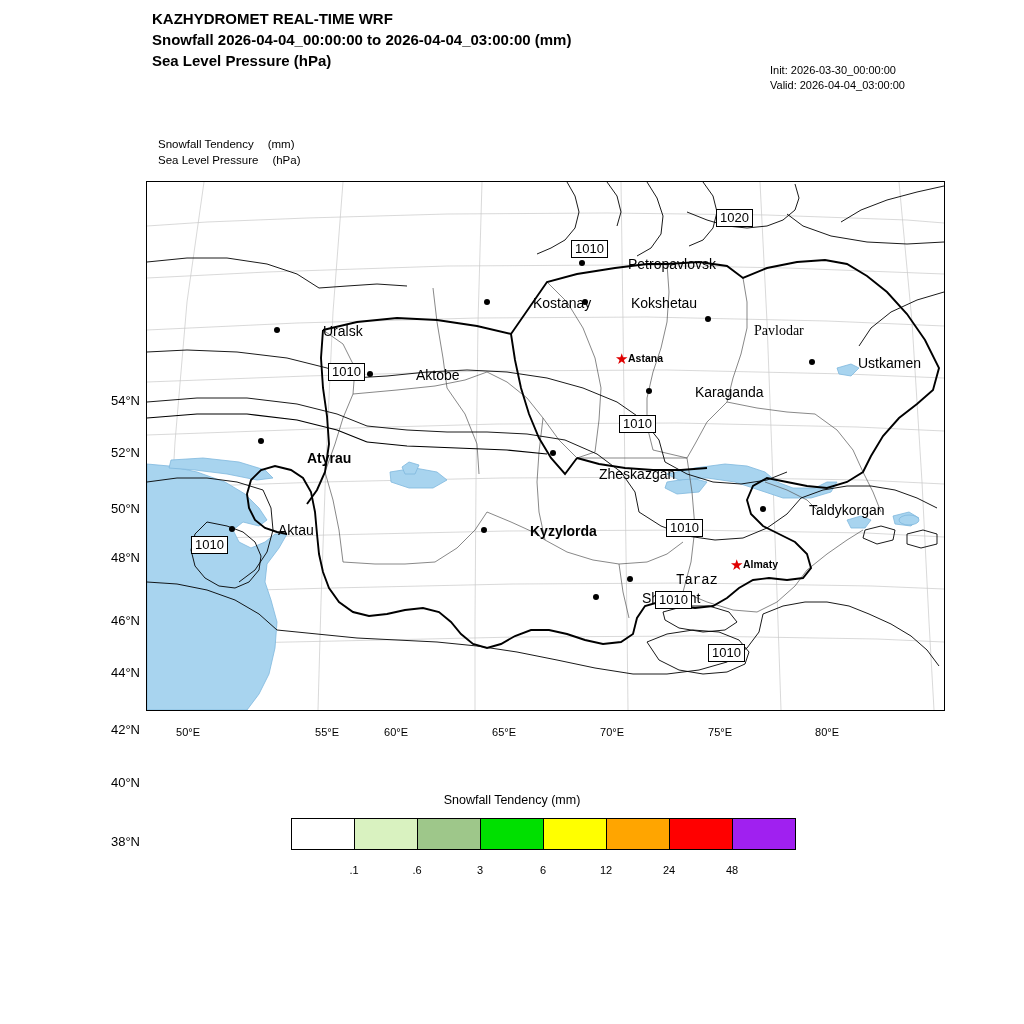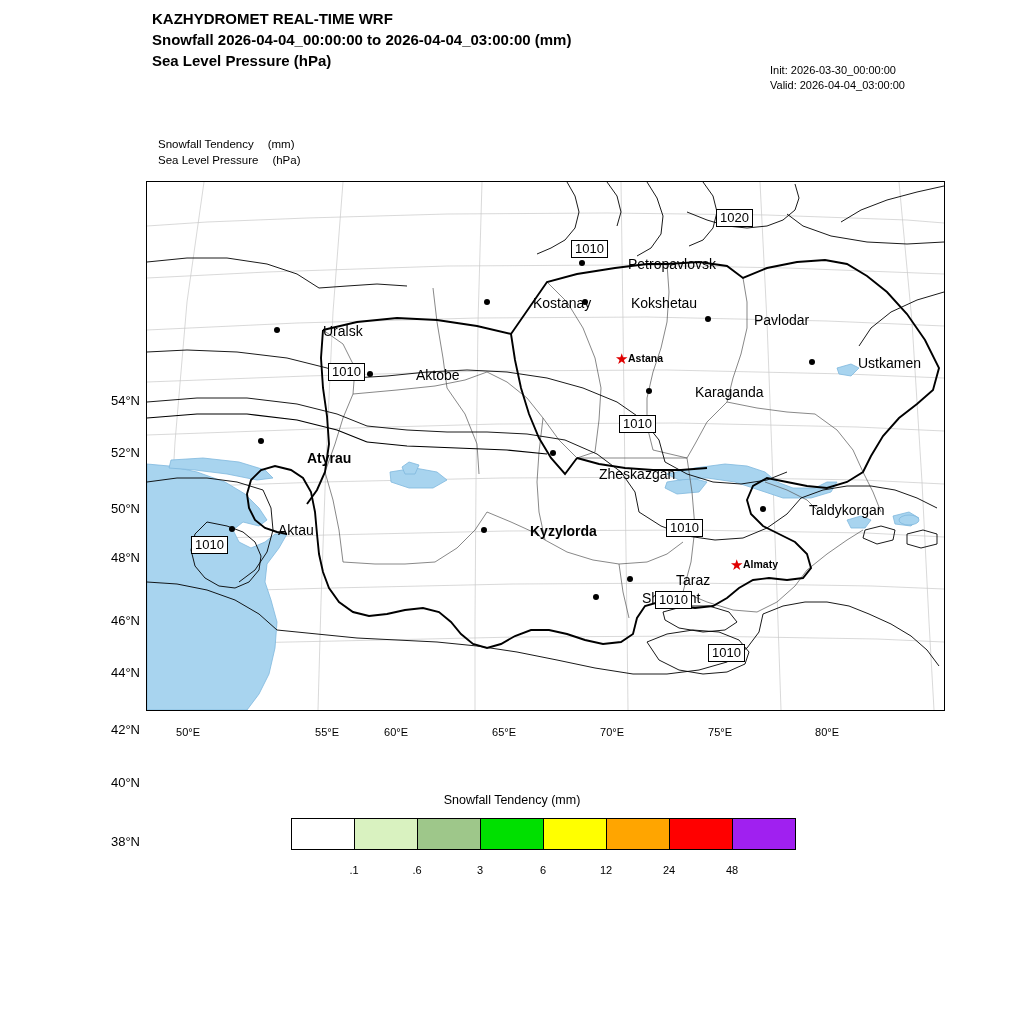--- a/index.html
+++ b/index.html
@@ -322,21 +322,21 @@
     <div class="abs city-dot" style="left:432px;top:78px;"></div>
     <div class="abs city-name" style="left:441px;top:74px;">Petropavlovsk</div>
 
     <div class="abs city-dot" style="left:337px;top:117px;"></div>
     <div class="abs city-name" style="left:346px;top:113px;">Kostanay</div>
 
     <div class="abs city-dot" style="left:435px;top:117px;"></div>
     <div class="abs city-name" style="left:444px;top:113px;">Kokshetau</div>
 
     <div class="abs city-dot" style="left:558px;top:134px;"></div>
-    <div class="abs city-name" style="left:567px;top:130px;">Pavlodar</div>
+    <div class="abs city-name" style="left:567px;top:141px;font-family:Liberation Serif, serif;">Pavlodar</div>
 
     <div class="abs city-dot" style="left:127px;top:145px;"></div>
     <div class="abs city-name" style="left:136px;top:141px;">Uralsk</div>
 
     <div class="abs city-dot" style="left:662px;top:177px;"></div>
     <div class="abs city-name" style="left:671px;top:173px;">Ustkamen</div>
 
     <div class="abs star" style="left:468px;top:172px;">★</div>
     <div class="abs capital-name" style="left:481px;top:170px;">Astana</div>
 
@@ -358,21 +358,21 @@
     <div class="abs city-dot" style="left:82px;top:344px;"></div>
     <div class="abs city-name" style="left:91px;top:340px;">Aktau</div>
 
     <div class="abs city-dot" style="left:334px;top:345px;"></div>
     <div class="abs city-name" style="left:343px;top:341px;font-weight:bold;">Kyzylorda</div>
 
     <div class="abs star" style="left:583px;top:378px;">★</div>
     <div class="abs capital-name" style="left:596px;top:376px;">Almaty</div>
 
     <div class="abs city-dot" style="left:480px;top:394px;"></div>
-    <div class="abs city-name" style="left:489px;top:390px;">Taraz</div>
+    <div class="abs city-name" style="left:489px;top:390px;font-family:Liberation Mono, monospace;">Taraz</div>
 
     <div class="abs city-dot" style="left:446px;top:412px;"></div>
     <div class="abs city-name" style="left:455px;top:408px;">Shimkent</div>
   </div>
 
   <div class="abs" style="left:0;top:0;width:797px;height:528px;">
     <div class="abs iso-label" style="left:569px;top:27px;">1020</div>
     <div class="abs iso-label" style="left:424px;top:58px;">1010</div>
     <div class="abs iso-label" style="left:181px;top:181px;">1010</div>
     <div class="abs iso-label" style="left:472px;top:233px;">1010</div>

